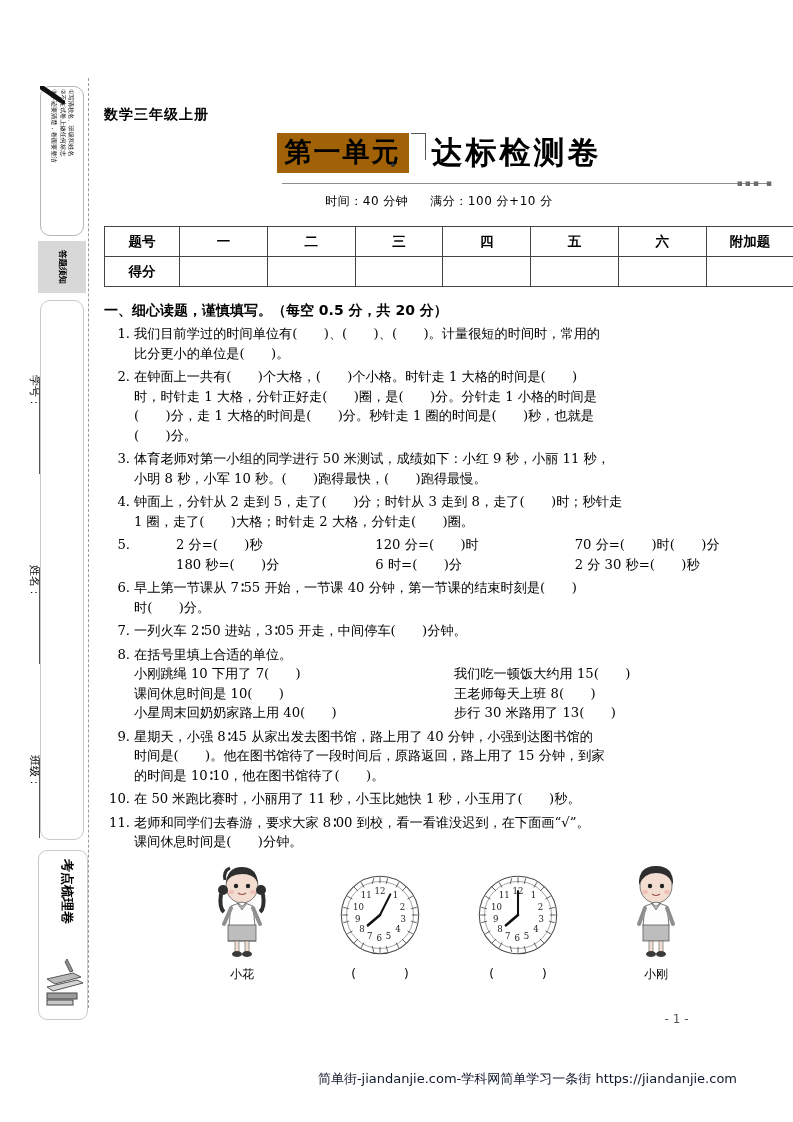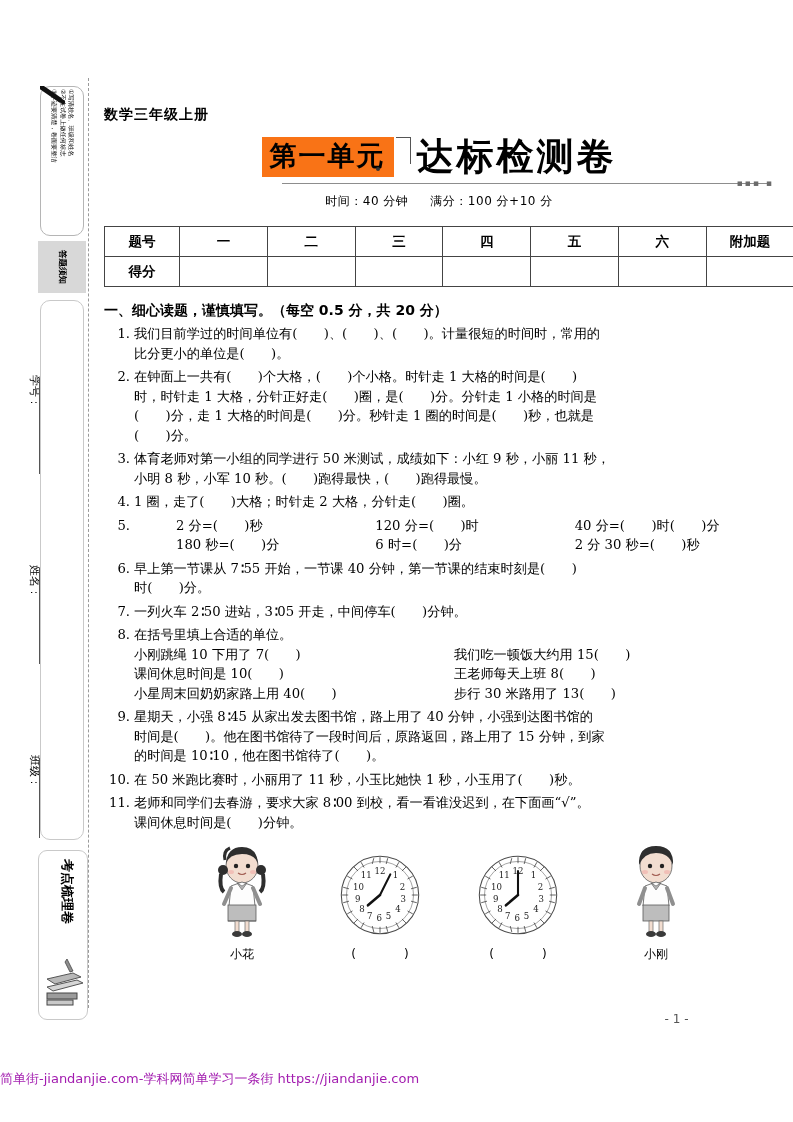--- a/index.html
+++ b/index.html
@@ -168,21 +168,21 @@
   }
 
   .title-row {
     position: relative;
     margin-top: 8px;
     height: 54px;
     text-align: center;
   }
   .unit-chip {
     display: inline-block;
-    background: #f97316;
+    background: #a16207;
     padding: 1px 8px 3px 8px;
     font-size: 27px;
     font-weight: bold;
     letter-spacing: 2px;
     font-family: "DejaVu Sans", "Liberation Sans", sans-serif;
     vertical-align: middle;
   }
   .corner-hook {
     display: inline-block;
     width: 14px;
@@ -195,21 +195,21 @@
     position: relative;
     top: -7px;
   }
   .corner-dot {
     display:inline-block;
     width:4px;height:4px;background:#333;border-radius:50%;
     position:relative; left:-18px; top:9px;
   }
   .exam-title {
     display: inline-block;
-    font-size: 37px;
+    font-size: 31px;
     font-weight: bold;
     letter-spacing: 3px;
     font-family: "DejaVu Sans", "Liberation Sans", sans-serif;
     vertical-align: middle;
   }
   .title-underline {
     position: absolute;
     left: 178px;
     right: 6px;
     bottom: 2px;
@@ -318,23 +318,23 @@
     color: #555;
     font-family: "DejaVu Sans", "Liberation Sans", sans-serif;
   }
   .page-num-inner { margin-left: 560px; }
 
   .footer {
     position: absolute;
     left: 0;
     top: 1070px;
     width: 737px;
-    text-align: left;
+    text-align: right;
     font-size: 13px;
-    color: #a21caf;
+    color: #0f172a;
     font-family: "DejaVu Sans", "Liberation Sans", sans-serif;
   }
 </style>
 </head>
 <body>
 
 <div class="sidebar">
 
   <div class="notice-box">
     <div class="notice-text">
@@ -449,29 +449,30 @@
     </li>
 
     <li>
       <span class="num">3.</span>
       <span class="sub-line">体育老师对第一小组的同学进行 50 米测试，成绩如下：小红 9 秒，小丽 11 秒，</span>
       <span class="sub-line">小明 8 秒，小军 10 秒。(　　)跑得最快，(　　)跑得最慢。</span>
     </li>
 
     <li>
       <span class="num">4.</span>
+      <span class="sub-line">钟面上，分针从 2 走到 5，走了(　　)分；时针从 3 走到 8，走了(　　)时；秒针走</span>
       <span class="sub-line">1 圈，走了(　　)大格；时针走 2 大格，分针走(　　)圈。</span>
     </li>
 
     <li>
       <span class="num">5.</span>
       <div class="eqrow">
         <span>2 分=(　　)秒</span>
         <span>120 分=(　　)时</span>
-        <span>40 分=(　　)时(　　)分</span>
+        <span>70 分=(　　)时(　　)分</span>
       </div>
       <div class="eqrow">
         <span>180 秒=(　　)分</span>
         <span>6 时=(　　)分</span>
         <span>2 分 30 秒=(　　)秒</span>
       </div>
     </li>
 
     <li>
       <span class="num">6.</span>

